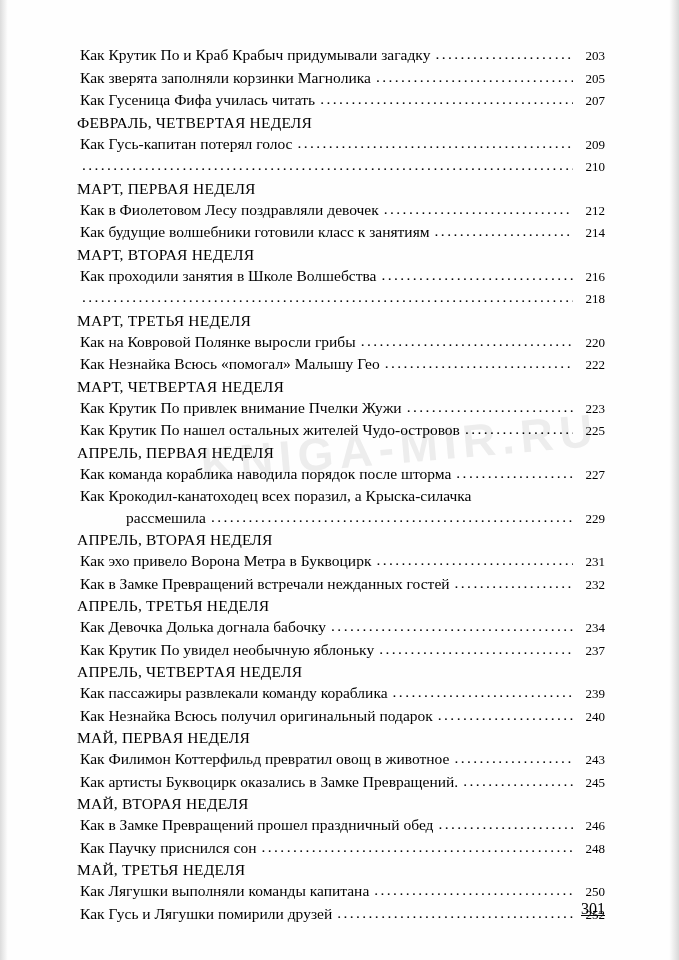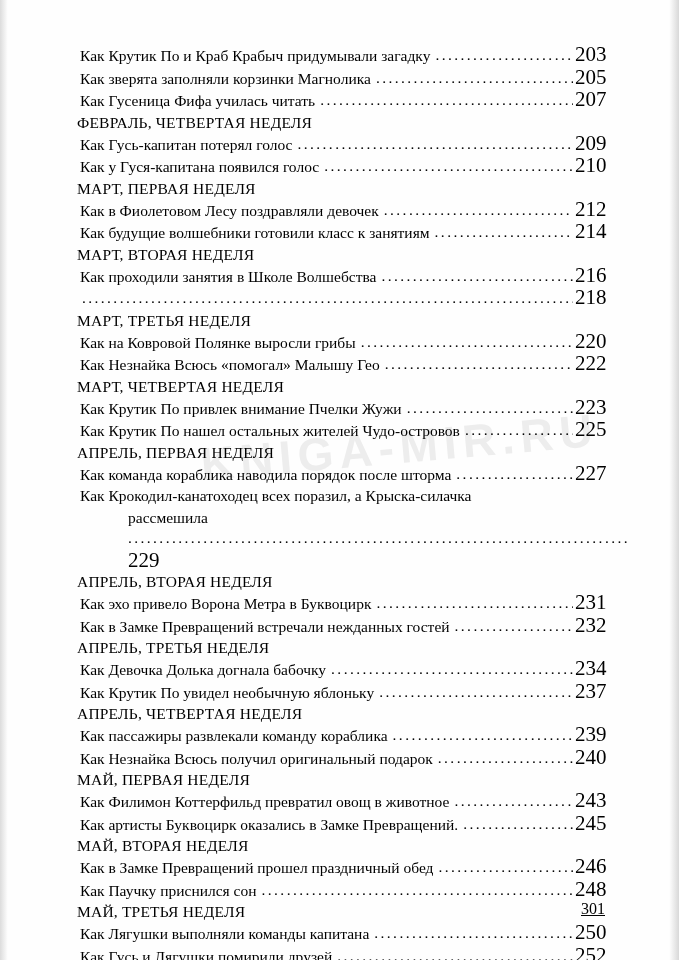--- a/index.html
+++ b/index.html
@@ -71,35 +71,34 @@
     color: #000;
     font-size: 15.5px;
     letter-spacing: 2.4px;
     position: relative;
     top: -1px;
   }
   .entry .page-no {
     flex: 0 0 auto;
     width: 30px;
     text-align: right;
-    font-size: 21px;
+    font-size: 13px;
   }
   .entry.two-line {
     display: block;
     white-space: normal;
   }
   .entry.two-line .line1 {
     display: flex;
     align-items: flex-start;
   }
   .entry.two-line .line2 {
     display: flex;
     align-items: baseline;
     padding-left: 46px;
-    flex-direction: column;
   }
   .entry.two-line .line1 .title { flex: 0 0 auto; }
   .entry.two-line .line2 .title { flex: 0 0 auto; }
   .folio {
     position: absolute;
     right: 74px;
     bottom: 42px;
     font-size: 16px;
     text-decoration: underline;
   }
@@ -141,21 +140,20 @@
         <span class="leader">................................................................................</span>
         <span class="page-no">207</span>
       </div>
       <div class="section-head">ФЕВРАЛЬ, ЧЕТВЕРТАЯ НЕДЕЛЯ</div>
       <div class="entry">
         <span class="title">Как Гусь-капитан потерял голос</span>
         <span class="leader">................................................................................</span>
         <span class="page-no">209</span>
       </div>
       <div class="entry">
-        <span class="title">Как у Гуся-капитана появился голос</span>
         <span class="leader">................................................................................</span>
         <span class="page-no">210</span>
       </div>
       <div class="section-head">МАРТ, ПЕРВАЯ НЕДЕЛЯ</div>
       <div class="entry">
         <span class="title">Как в Фиолетовом Лесу поздравляли девочек</span>
         <span class="leader">................................................................................</span>
         <span class="page-no">212</span>
       </div>
       <div class="entry">

